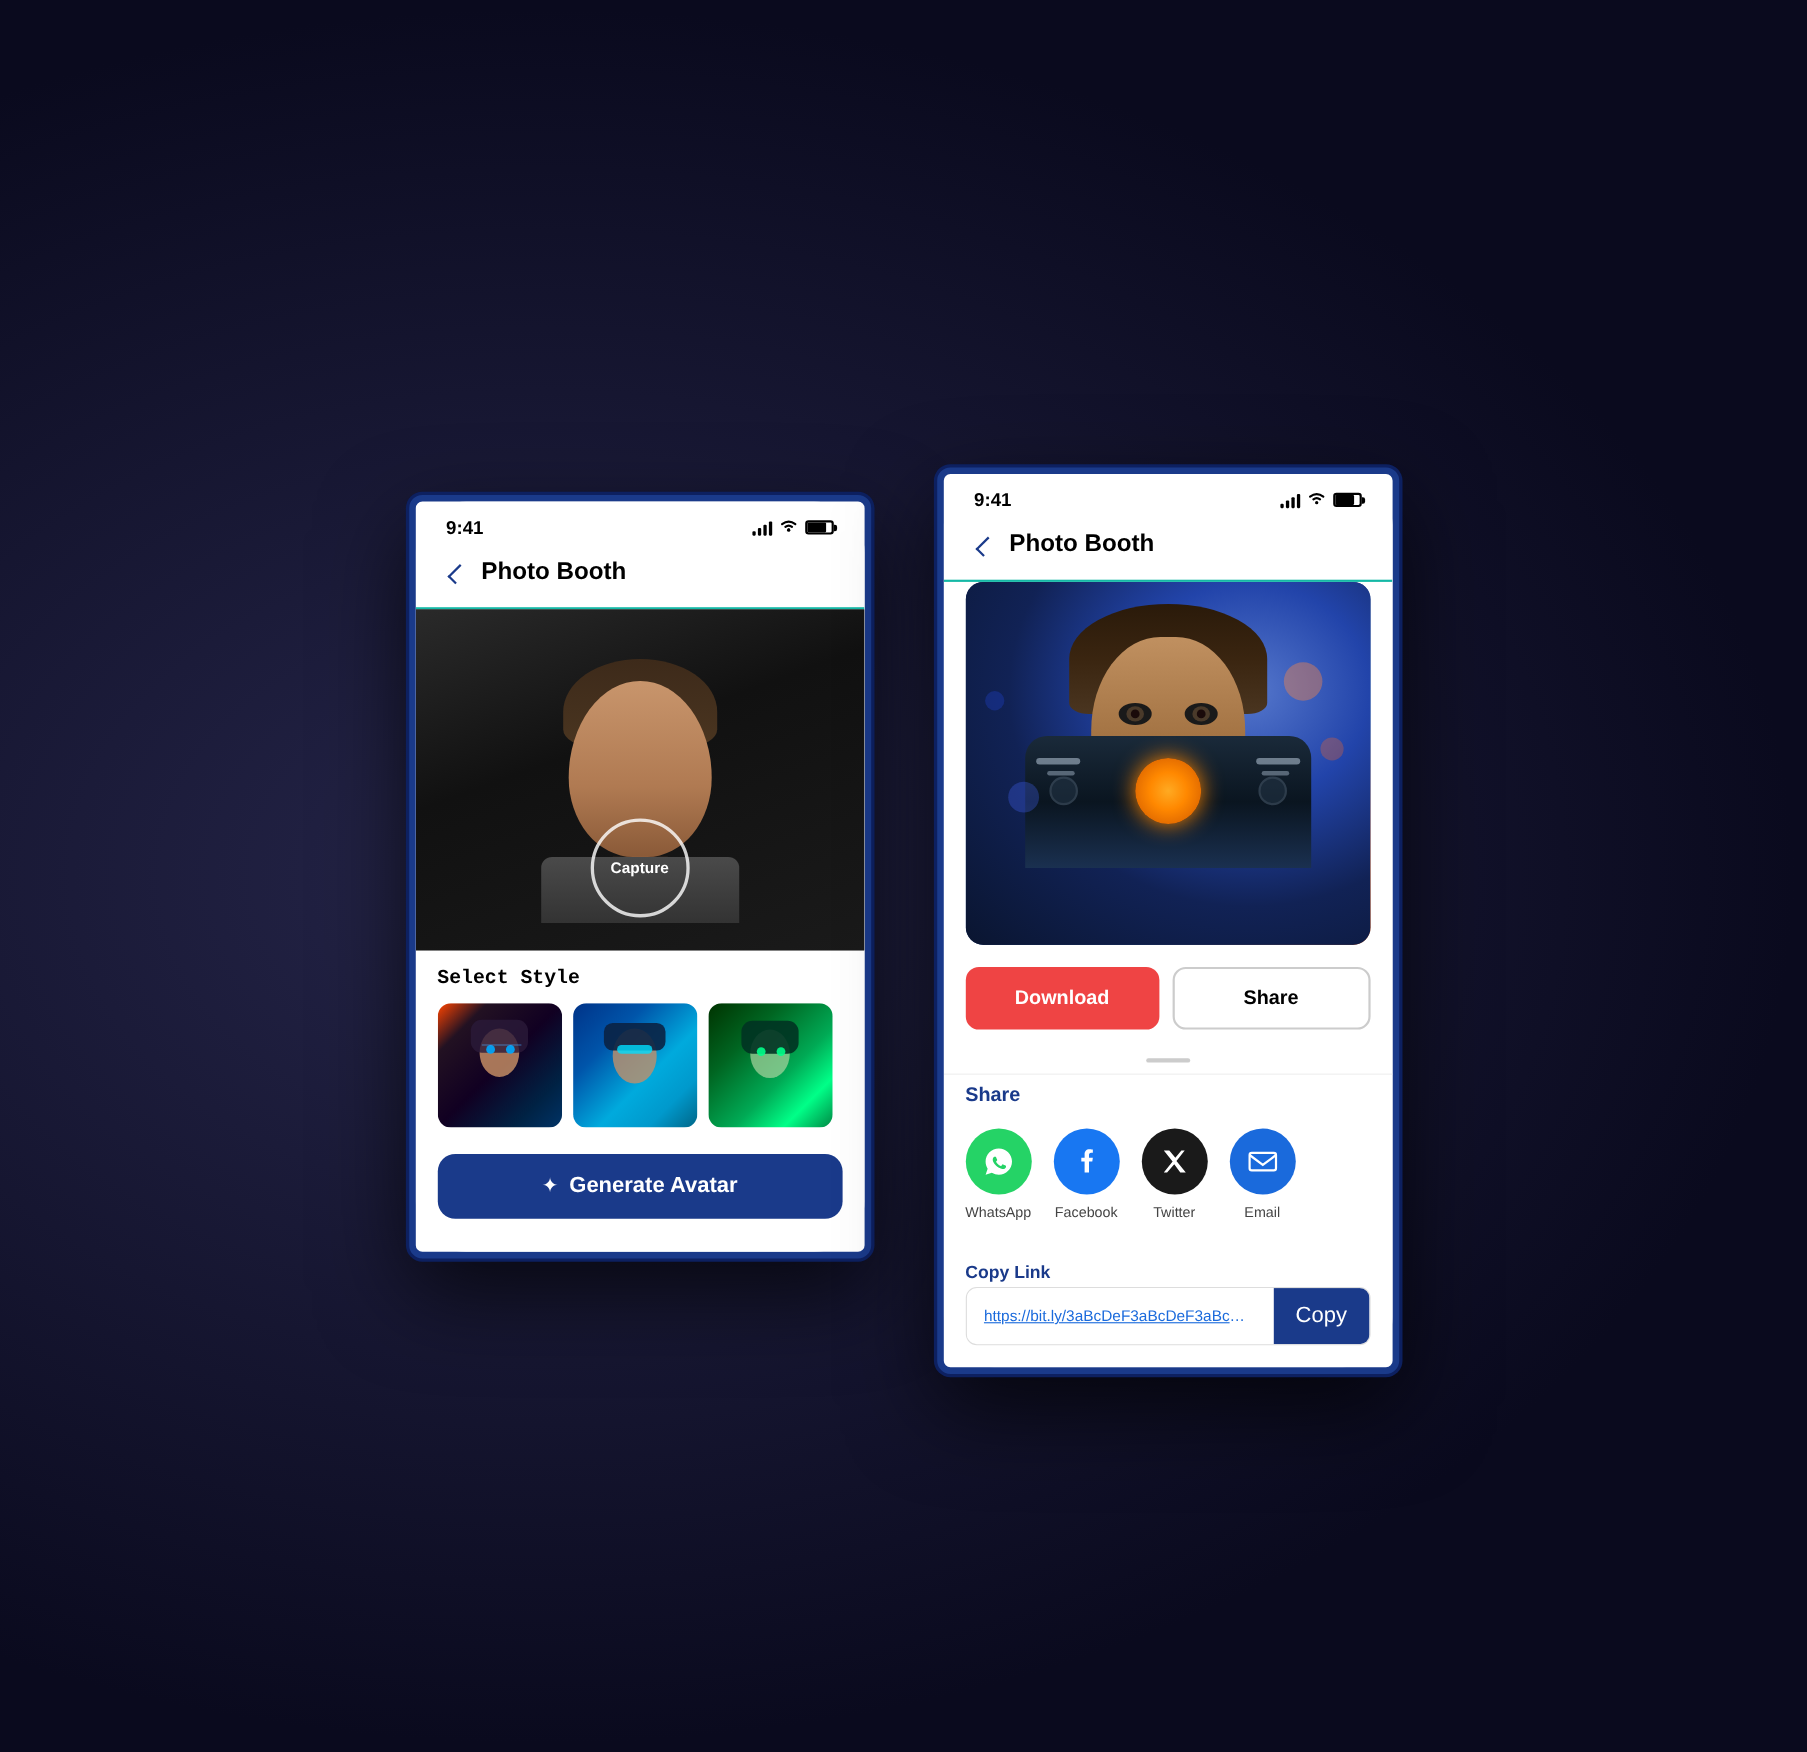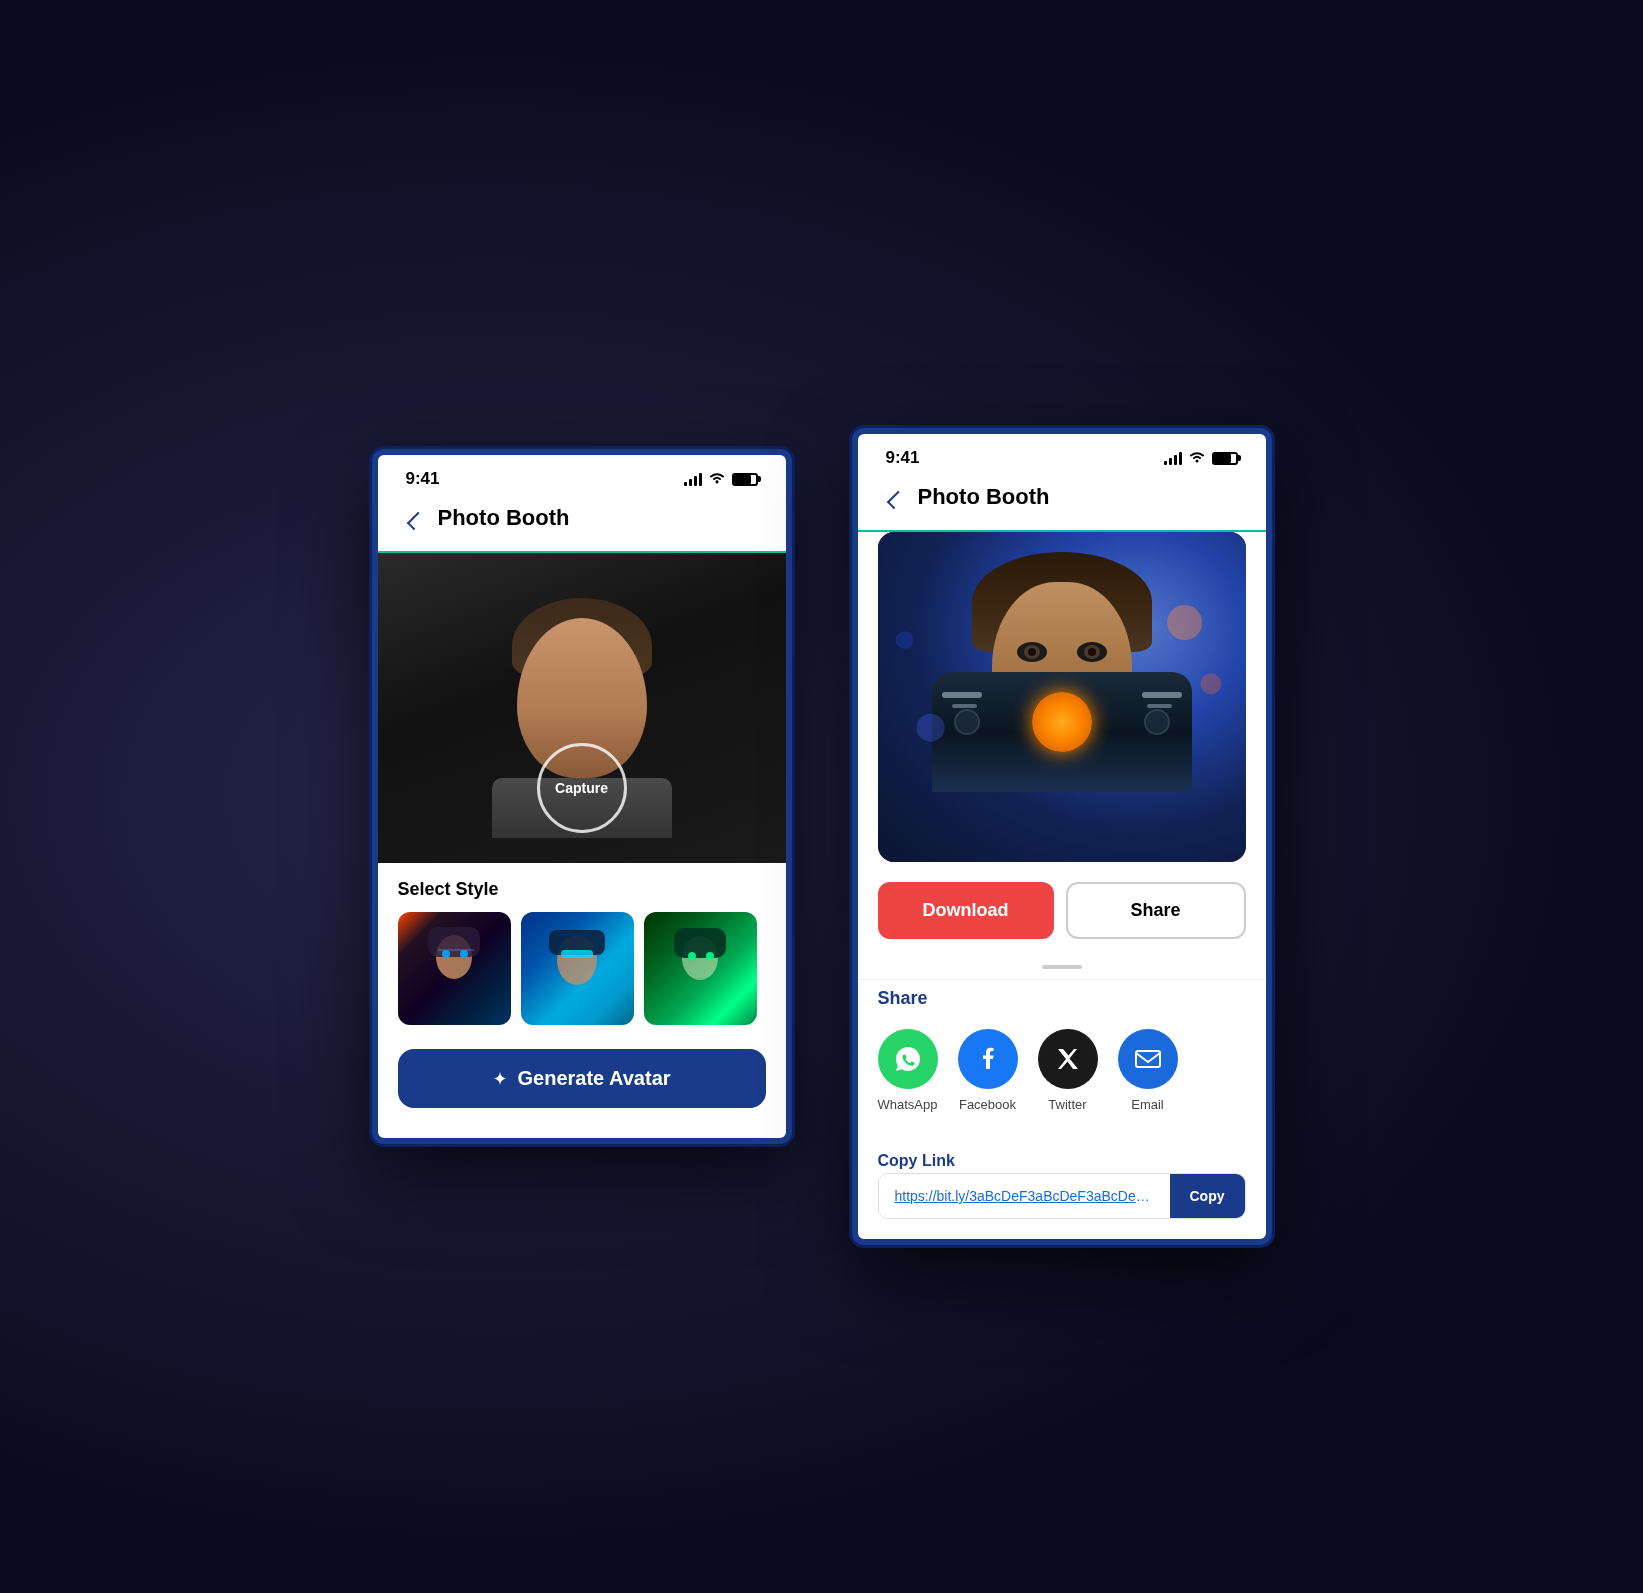--- a/index.html
+++ b/index.html
@@ -212,20 +212,21 @@
       color: #fff;
       font-size: 14px;
       font-weight: 600;
     }
     
     .section-title {
       font-size: 18px;
       font-weight: 600;
       color: #000;
       padding: 16px 20px 12px;
+      font-family: Liberation Mono, monospace;
     }
     .style-thumbnails {
       display: flex;
       gap: 10px;
       padding: 0 20px 20px;
     }
     .style-thumb {
       width: 113px;
       height: 113px;
       border-radius: 12px;
@@ -446,22 +447,22 @@
     .copy-btn {
       background: #1a3a8a;
       padding: 14px 20px;
       cursor: pointer;
       display: flex;
       align-items: center;
       justify-content: center;
     }
     .copy-btn-text {
       color: #fff;
-      font-size: 14px;
-      font-weight: 700;
+      font-size: 20px;
+      font-weight: 400;
     }
     
     .robot-face-1 {
       width: 100%;
       height: 100%;
       background: linear-gradient(135deg, #ff4400 0%, #221122 20%, #110022 50%, #002244 80%, #003366 100%);
     }
     .robot-face-2 {
       width: 100%;
       height: 100%;

